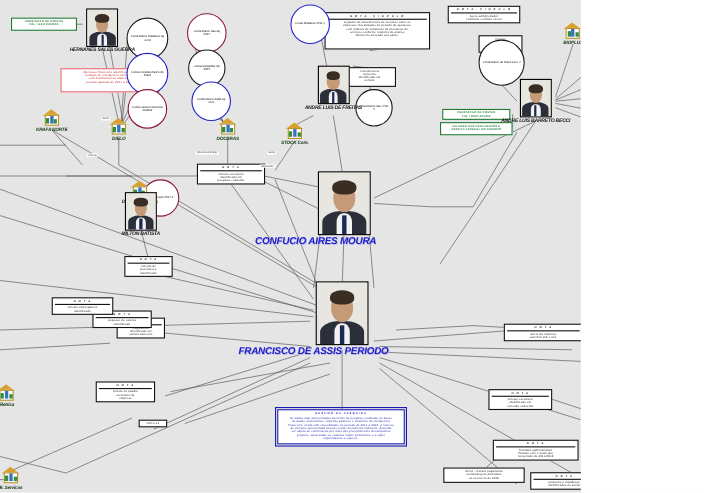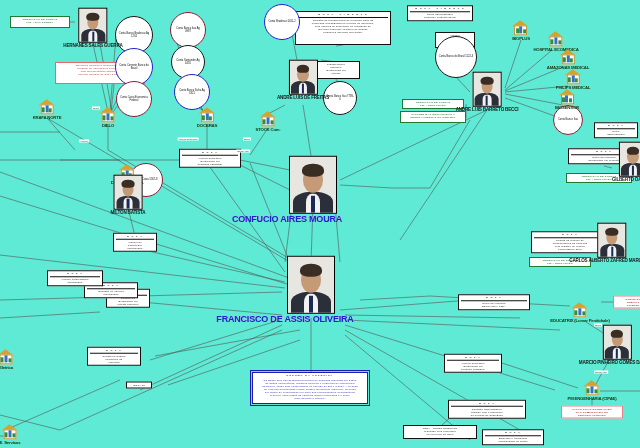--- a/index.html
+++ b/index.html
@@ -1,21 +1,21 @@
 <!DOCTYPE html>
 <html><head>
 <meta charset="utf-8">
 <style>
   html,body{margin:0;padding:0;background:#fff;}
   body{
     font-family:"Liberation Sans",sans-serif;
     width:640px;height:448px;overflow:hidden;position:relative;
     -webkit-font-smoothing:none;
   }
-  #canvas{position:absolute;left:0;top:0;width:640px;height:448px;overflow:hidden;background:#5eead4;}
+  #canvas{position:absolute;left:0;top:0;width:528px;height:448px;overflow:hidden;background:#e5e5e5;font-style:italic;}
   svg#links{position:absolute;left:0;top:0;width:640px;height:448px;}
 
   
   .node{position:absolute;transform:translate(-50%,-50%);text-align:center;}
   .node .cap{
     font-weight:bold;color:#1a1a1a;line-height:1.0;white-space:nowrap;
     letter-spacing:-0.2px;margin-top:1px;
   }
 
   
@@ -620,21 +620,21 @@
       </div>
       <div class="node person hero" style="left: 311px; top: 290px;">
         <div class="photo" style="width: 46px; height: 56px;">
           <i class="ph-bg"></i>
           <i class="ph-body" style="left:2.76px;top:34.72px;width:40.48px;height:22.400000000000002px;"></i>
           <i class="ph-shirt" style="left:15.64px;top:36.96px;width:14.72px;height:20.16px;"></i>
           <i class="ph-tie" style="left:21.16px;top:39.199999999999996px;width:3.68px;height:16.8px;"></i>
           <i class="ph-head" style="left:13.34px;top:10.08px;width:19.32px;height:25.76px;"></i>
           <i class="ph-hair" style="left:12.420000000000002px;top:7.28px;width:21.16px;height:12.32px;"></i>
         </div>
-        <div class="cap" style="font-size: 9px; white-space: normal; width: 150px; margin-left: -52px; line-height: 1.05;">FRANCISCO DE ASSIS OLIVEIRA</div>
+        <div class="cap" style="font-size: 9px; white-space: normal; width: 150px; margin-left: -52px; line-height: 1.05;">FRANCISCO DE ASSIS PERIODO</div>
       </div>
     </div>
   <div id="layer-elabels">
       <div class="elabel" style="left: 188px; top: 139px;">Vinculo societario</div>
       <div class="elabel" style="left: 247px; top: 139px;">Socio</div>
       <div class="elabel" style="left: 84px; top: 141px;">Vinculo</div>
       <div class="elabel" style="left: 96px; top: 108px;">Socio</div>
       <div class="elabel" style="left: 243px; top: 151px;">Socio/Adm</div>
       <div class="elabel" style="left: 598px; top: 325px;">Socio</div>
       <div class="elabel" style="left: 601px; top: 372px;">Socio/Adm</div>

